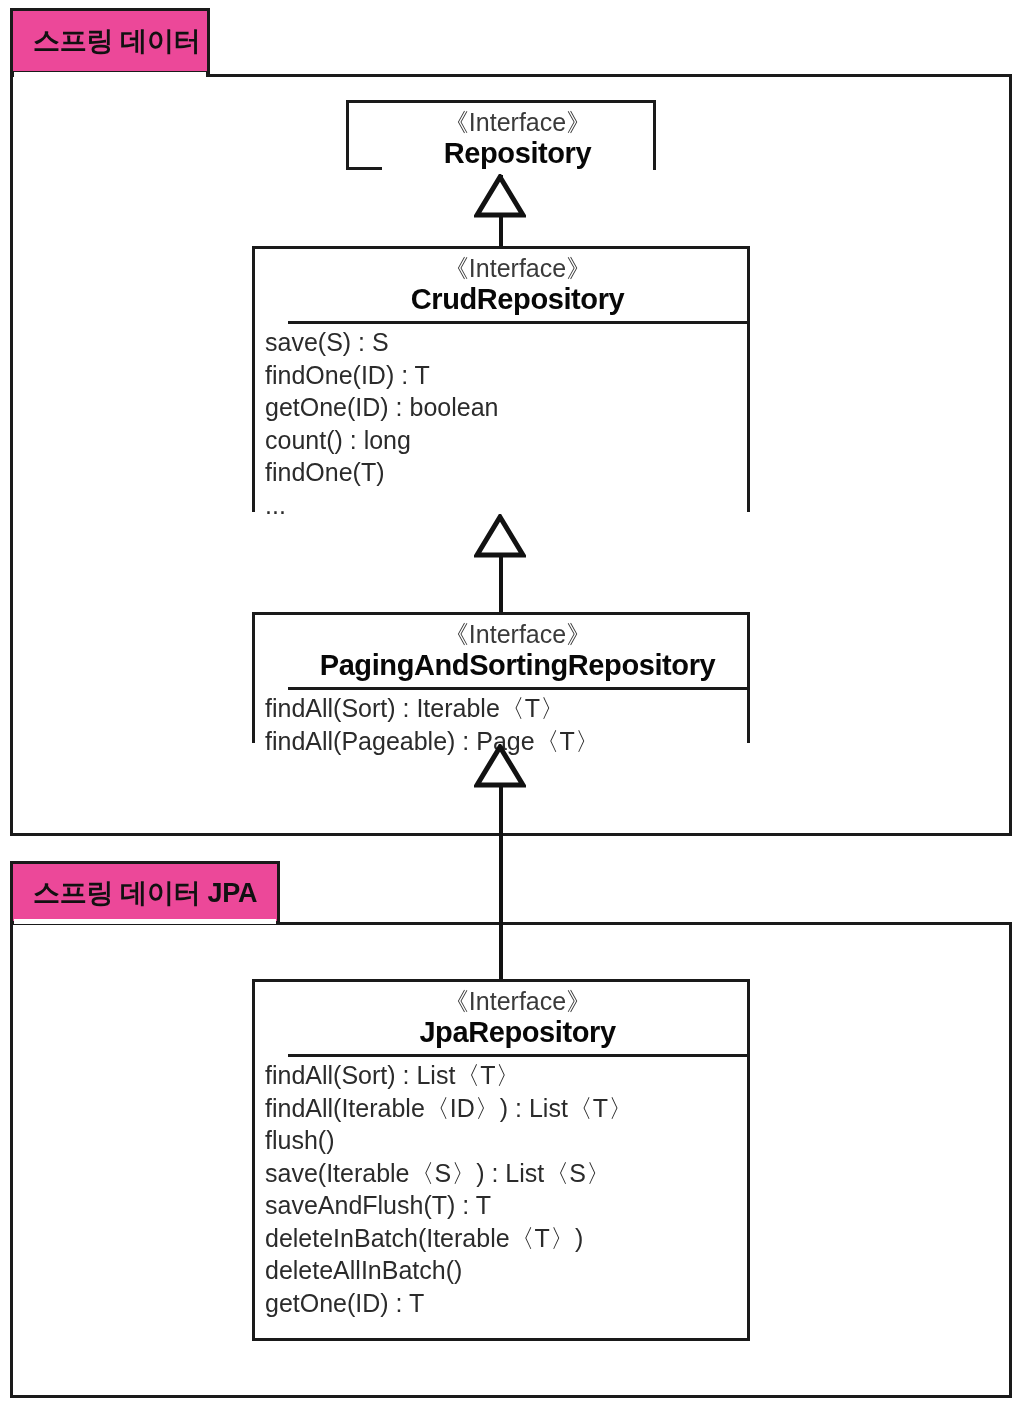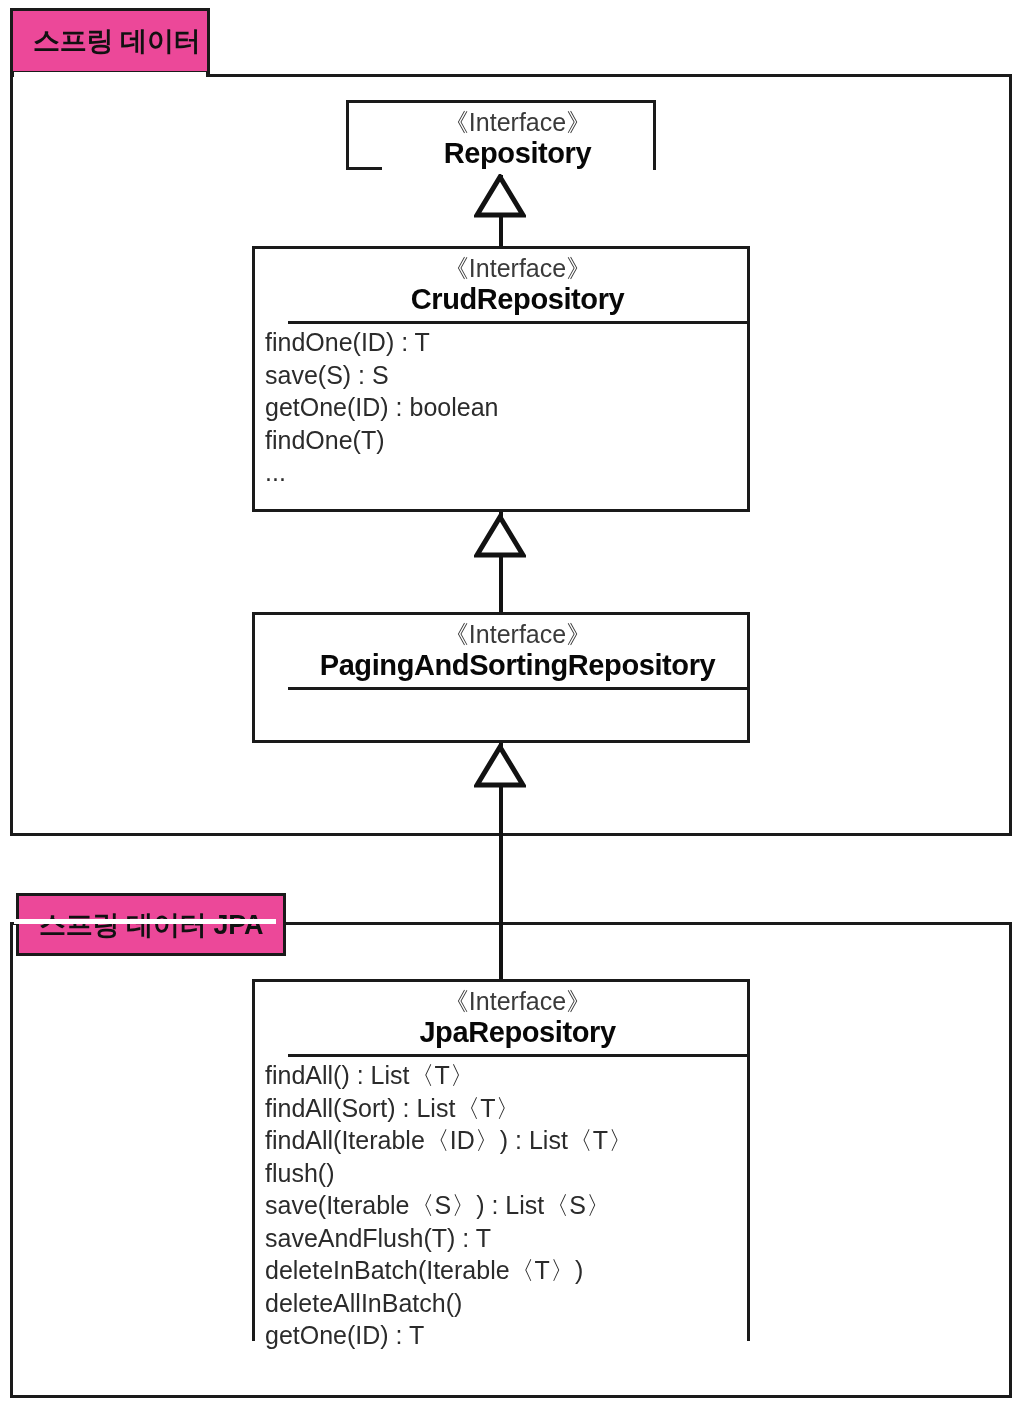--- a/index.html
+++ b/index.html
@@ -120,21 +120,21 @@
   <div class="package">
     <div class="package-body" style="left:10px; top:74px; width:1002px; height:762px;"></div>
     <div class="package-tab" style="left:10px; top:8px; width:200px; height:66px;">
       <span class="package-tab-label">스프링 데이터</span>
     </div>
     <div class="tab-seam" style="left:14px; top:72px; width:192px; height:5px;"></div>
   </div>
 
   <div class="package">
     <div class="package-body" style="left:10px; top:922px; width:1002px; height:476px;"></div>
-    <div class="package-tab" style="left:16px; top:861px; width:270px; height:63px;margin-top:32px;">
+    <div class="package-tab" style="left:10px; top:861px; width:270px; height:63px;">
       <span class="package-tab-label">스프링 데이터 JPA</span>
     </div>
     <div class="tab-seam" style="left:14px; top:919px; width:262px; height:5px;"></div>
   </div>
 
   <div class="conn-line" style="left:499px; top:168px; height:84px;"></div>
   <div class="conn-line" style="left:499px; top:508px; height:110px;"></div>
   <div class="conn-line" style="left:499px; top:738px; height:248px;"></div>
 
   <div class="gen-arrow" style="left:474px; top:174px;">
@@ -159,42 +159,46 @@
       <div class="class-name">Repository</div>
     </div>
   </div>
 
   <div class="uml-class" style="left:252px; top:246px; width:498px; height:266px;">
     <div class="uml-header">
       <div class="stereotype">《Interface》</div>
       <div class="class-name">CrudRepository</div>
     </div>
     <div class="uml-members">
+      <div class="member">save(S) : S</div>
       <div class="member">findOne(ID) : T</div>
-      <div class="member">save(S) : S</div>
       <div class="member">getOne(ID) : boolean</div>
+      <div class="member">count() : long</div>
       <div class="member">findOne(T)</div>
       <div class="member">...</div>
     </div>
   </div>
 
   <div class="uml-class" style="left:252px; top:612px; width:498px; height:131px;">
     <div class="uml-header">
       <div class="stereotype">《Interface》</div>
       <div class="class-name">PagingAndSortingRepository</div>
     </div>
+    <div class="uml-members">
+      <div class="member">findAll(Sort) : Iterable〈T〉</div>
+      <div class="member">findAll(Pageable) : Page〈T〉</div>
+    </div>
   </div>
 
   <div class="uml-class" style="left:252px; top:979px; width:498px; height:362px;">
     <div class="uml-header">
       <div class="stereotype">《Interface》</div>
       <div class="class-name">JpaRepository</div>
     </div>
     <div class="uml-members">
-      <div class="member">findAll() : List〈T〉</div>
       <div class="member">findAll(Sort) : List〈T〉</div>
       <div class="member">findAll(Iterable〈ID〉) : List〈T〉</div>
       <div class="member">flush()</div>
       <div class="member">save(Iterable〈S〉) : List〈S〉</div>
       <div class="member">saveAndFlush(T) : T</div>
       <div class="member">deleteInBatch(Iterable〈T〉)</div>
       <div class="member">deleteAllInBatch()</div>
       <div class="member">getOne(ID) : T</div>
     </div>
   </div>

